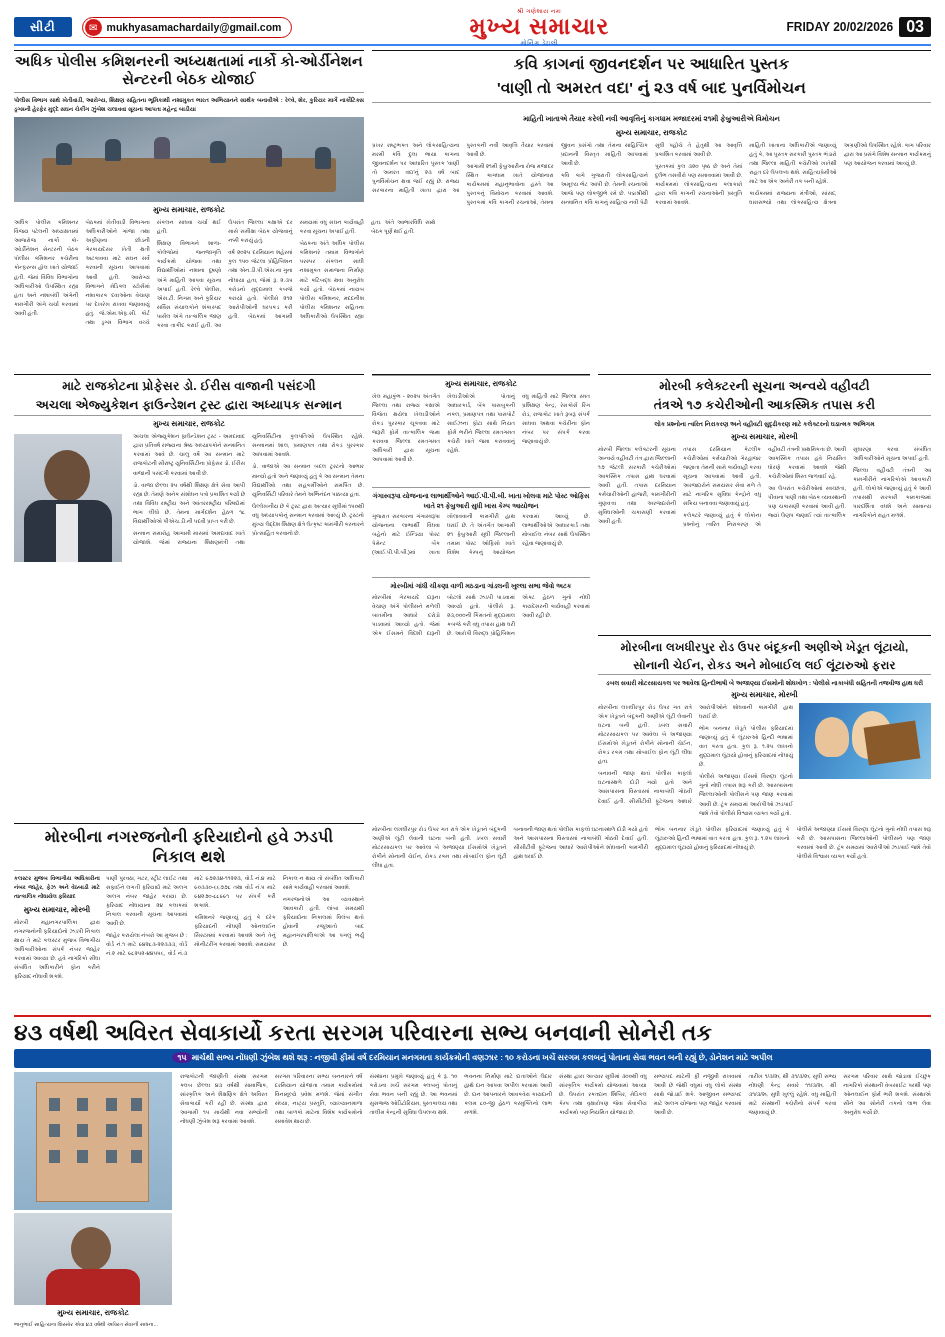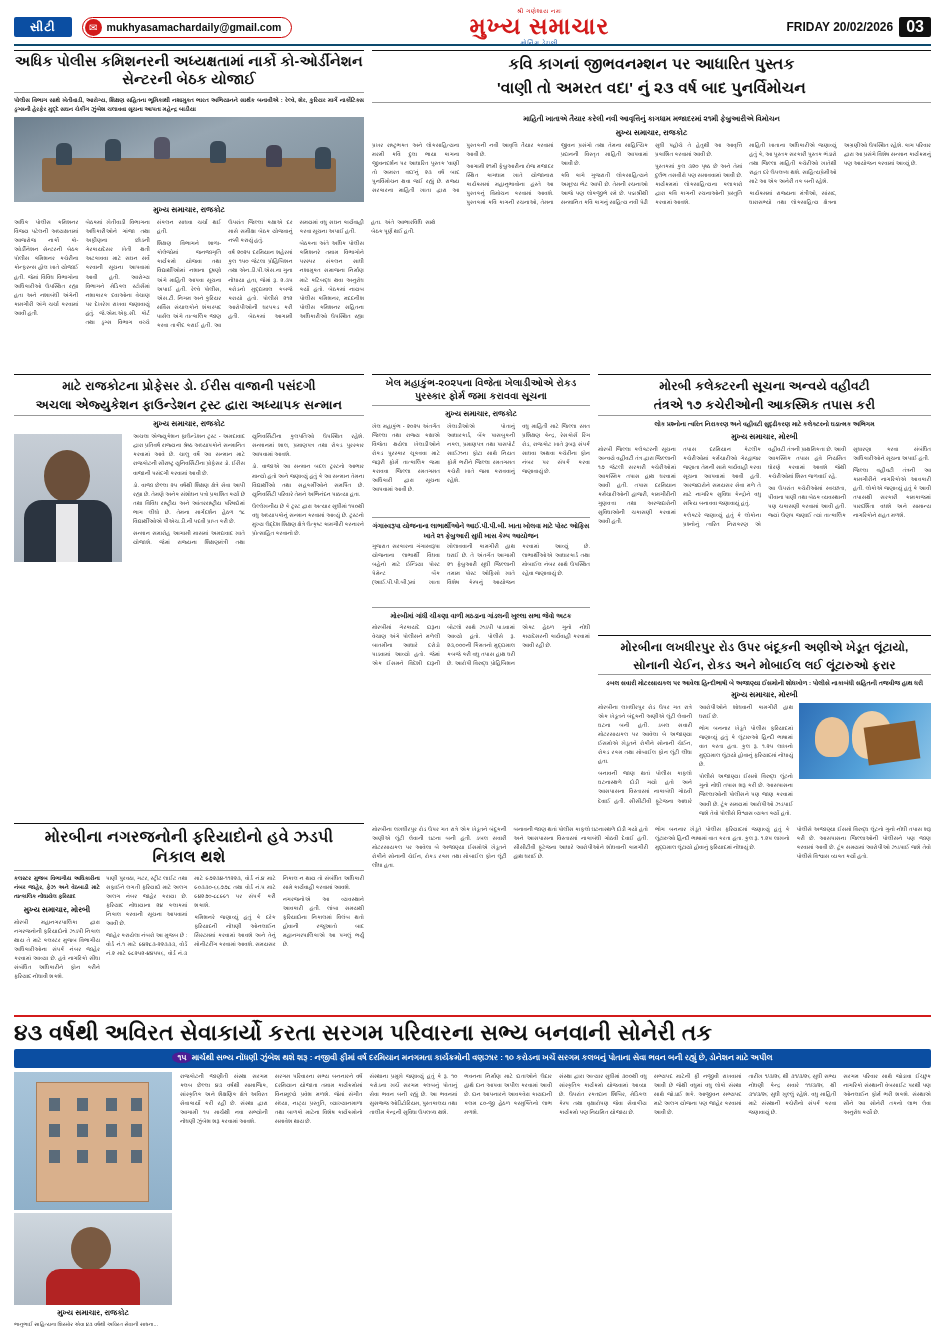--- a/index.html
+++ b/index.html
@@ -1,20 +1,20 @@
 <!DOCTYPE html>
 <html><head>
 <meta charset="utf-8">
 <style>
   html,body{margin:0;padding:0;background:#ffffff;}
   body{width:945px;height:1337px;font-family:"Liberation Sans",sans-serif;color:#111;position:relative;overflow:hidden;}
   .page{width:945px;height:1337px;position:relative;box-sizing:border-box;padding:10px 14px 6px 14px;}
 
   
-  .masthead{display:flex;align-items:center;height:34px;border-bottom:2px solid #0c4a6e;margin-bottom:4px;}
+  .masthead{display:flex;align-items:center;height:34px;border-bottom:2px solid #3b82f6;margin-bottom:4px;}
   .city-tag{background:#0b4ea2;color:#fff;font-size:12px;font-weight:bold;padding:3px 16px;border-radius:2px;letter-spacing:1px;}
   .mail-wrap{display:flex;align-items:center;margin-left:10px;border:1px solid #c00;border-radius:12px;padding:1px 10px 1px 2px;}
   .mail-ico{width:17px;height:17px;border-radius:50%;background:#d31b1b;color:#fff;font-size:10px;display:flex;align-items:center;justify-content:center;margin-right:5px;}
   .mail-txt{font-size:10.5px;color:#111;font-weight:bold;}
   .logo-wrap{flex:1;display:flex;flex-direction:column;align-items:center;justify-content:center;}
   .logo-top{font-size:6px;color:#c00;letter-spacing:.5px;}
   .logo-main{font-size:23px;font-weight:bold;color:#d31b1b;letter-spacing:1px;line-height:1;}
   .logo-sub{font-size:6.5px;color:#0b4ea2;letter-spacing:.6px;margin-top:1px;}
   .date-txt{font-size:12px;font-weight:bold;color:#111;margin-right:6px;}
   .page-num{background:#111;color:#fff;font-size:16px;font-weight:bold;padding:1px 7px;border-radius:2px;}
@@ -117,21 +117,21 @@
         <p>અધિક પોલીસ કમિશનર વિજય પટેલની અધ્યક્ષતામાં આજરોજ નાર્કો કો-ઓર્ડીનેશન સેન્ટરની બેઠક પોલીસ કમિશનર કચેરીના કોન્ફરન્સ હોલ ખાતે યોજાઈ હતી. જેમાં વિવિધ વિભાગોના અધિકારીઓ ઉપસ્થિત રહ્યા હતા અને નશાબંધી અંગેની કામગીરી અંગે ચર્ચા કરવામાં આવી હતી.</p>
         <p>બેઠકમાં ખેતીવાડી વિભાગના અધિકારીઓને ગાંજા તથા અફીણના છોડની ગેરકાયદેસર ખેતી થતી અટકાવવા માટે સઘન સર્વે કરવાની સૂચના આપવામાં આવી હતી. આરોગ્ય વિભાગને મેડિકલ સ્ટોર્સમાં નશાકારક દવાઓના વેચાણ પર દેખરેખ રાખવા જણાવાયું હતું. જે.એમ.એફ.સી. કોર્ટ તથા ડ્રગ્સ વિભાગ વચ્ચે સંકલન સાધવા ચર્ચા થઈ હતી.</p>
         <p>શિક્ષણ વિભાગને શાળા-કોલેજોમાં જનજાગૃતિ કાર્યક્રમો યોજવા તથા વિદ્યાર્થીઓમાં નશાના દૂષણો અંગે માહિતી આપવા સૂચના અપાઈ હતી. રેલ્વે પોલીસ, એસ.ટી. નિગમ અને કુરિયર સર્વિસ સંચાલકોને શંકાસ્પદ પાર્સલ અંગે તાત્કાલિક જાણ કરવા તાકીદ કરાઈ હતી. આ ઉપરાંત જિલ્લા કક્ષાએ દર માસે સમીક્ષા બેઠક યોજવાનું નક્કી કરાયું હતું.</p>
         <p>વર્ષ ૨૦૨૫ દરમિયાન શહેરમાં કુલ ૧૫૦ જેટલા પ્રોહિબિશન તથા એન.ડી.પી.એસ.ના ગુના નોંધાયા હતા, જેમાં રૂ. ૨.૩૫ કરોડનો મુદ્દામાલ કબજે કરાયો હતો. પોલીસે ૨૧૨ આરોપીઓની ધરપકડ કરી હતી. બેઠકમાં આગામી સમયમાં વધુ સઘન કાર્યવાહી કરવા સૂચના અપાઈ હતી.</p>
         <p>બેઠકના અંતે અધિક પોલીસ કમિશનરે તમામ વિભાગોને પરસ્પર સંકલન સાધી નશામુક્ત સમાજના નિર્માણ માટે કટિબદ્ધ થવા અનુરોધ કર્યો હતો. બેઠકમાં નાયબ પોલીસ કમિશનર, મદદનીશ પોલીસ કમિશનર સહિતના અધિકારીઓ ઉપસ્થિત રહ્યા હતા. અંતે આભારવિધિ સાથે બેઠક પૂર્ણ થઈ હતી.</p>
       </div>
     </div>
 
     <div class="top-right">
       <div class="rule"></div>
-      <div class="hl h1b" style="margin-top:3px;">કવિ કાગનાં જીભવનમ્શન પર આધારિત પુસ્તક</div>
+      <div class="hl h1b" style="margin-top:3px;">કવિ કાગનાં જીવનદર્શન પર આધારિત પુસ્તક</div>
       <div class="hl h1b">'વાણી તો અમરત વદા' નું ૨૩ વર્ષ બાદ પુનર્વિમોચન</div>
       <div class="thinrule"></div>
       <div class="lead" style="margin-top:11px;">માહિતી ખાતાએ તૈયાર કરેલી નવી આવૃત્તિનું કાગધામ મજાદરમાં ૨૧મી ફેબ્રુઆરીએ વિમોચન</div>
       <div class="byline">મુખ્ય સમાચાર, રાજકોટ</div>
       <div class="body-txt colbox" style="column-count:6;height:228px;">
         <p>પ્રખર રાષ્ટ્રભક્ત અને લોકસાહિત્યના મરમી કવિ દુલા ભાયા કાગના જીવનદર્શન પર આધારિત પુસ્તક 'વાણી તો અમરત વદા'નું ૨૩ વર્ષ બાદ પુનર્વિમોચન થવા જઈ રહ્યું છે. રાજ્ય સરકારના માહિતી ખાતા દ્વારા આ પુસ્તકની નવી આવૃત્તિ તૈયાર કરવામાં આવી છે.</p>
         <p>આગામી ૨૧મી ફેબ્રુઆરીના રોજ મજાદર સ્થિત કાગધામ ખાતે યોજાનારા કાર્યક્રમમાં મહાનુભાવોના હસ્તે આ પુસ્તકનું વિમોચન કરવામાં આવશે. પુસ્તકમાં કવિ કાગની રચનાઓ, તેમના જીવન પ્રસંગો તથા તેમના સાહિત્યિક પ્રદાનની વિસ્તૃત માહિતી આપવામાં આવી છે.</p>
         <p>કવિ કાગે ગુજરાતી લોકસાહિત્યને અમૂલ્ય ભેટ આપી છે. તેમની રચનાઓ આજે પણ લોકજીભે રમે છે. પદ્મશ્રીથી સન્માનિત કવિ કાગનું સાહિત્ય નવી પેઢી સુધી પહોંચે તે હેતુથી આ આવૃત્તિ પ્રકાશિત કરવામાં આવી છે.</p>
         <p>પુસ્તકમાં કુલ ૩૨૦ પૃષ્ઠ છે અને તેમાં દુર્લભ તસવીરો પણ સમાવવામાં આવી છે. કાર્યક્રમમાં લોકસાહિત્યના કલાકારો દ્વારા કવિ કાગની રચનાઓની પ્રસ્તુતિ કરવામાં આવશે.</p>
         <p>માહિતી ખાતાના અધિકારીએ જણાવ્યું હતું કે, આ પુસ્તક સરકારી પુસ્તક ભંડારો તથા જિલ્લા માહિતી કચેરીઓ ખાતેથી રાહત દરે ઉપલબ્ધ થશે. સાહિત્યપ્રેમીઓ માટે આ એક અનેરી તક બની રહેશે.</p>
@@ -157,21 +157,20 @@
         <p>અચલા એજ્યુકેશન ફાઉન્ડેશન ટ્રસ્ટ - અમદાવાદ દ્વારા પ્રતિવર્ષ રાજ્યના શ્રેષ્ઠ અધ્યાપકોને સન્માનિત કરવામાં આવે છે. ચાલુ વર્ષે આ સન્માન માટે રાજકોટની સૌરાષ્ટ્ર યુનિવર્સિટીના પ્રોફેસર ડો. ઈરીસ વાજાની પસંદગી કરવામાં આવી છે.</p>
         <p>ડો. વાજા છેલ્લા ૨૫ વર્ષથી શિક્ષણ ક્ષેત્રે સેવા આપી રહ્યા છે. તેમણે અનેક સંશોધન પત્રો પ્રકાશિત કર્યા છે તથા વિવિધ રાષ્ટ્રીય અને આંતરરાષ્ટ્રીય પરિષદોમાં ભાગ લીધો છે. તેમના માર્ગદર્શન હેઠળ ૧૮ વિદ્યાર્થીઓએ પીએચ.ડી.ની પદવી પ્રાપ્ત કરી છે.</p>
         <p>સન્માન સમારોહ આગામી માસમાં અમદાવાદ ખાતે યોજાશે. જેમાં રાજ્યના શિક્ષણમંત્રી તથા યુનિવર્સિટીના કુલપતિઓ ઉપસ્થિત રહેશે. સન્માનમાં શાલ, પ્રમાણપત્ર તથા રોકડ પુરસ્કાર આપવામાં આવશે.</p>
         <p>ડો. વાજાએ આ સન્માન બદલ ટ્રસ્ટનો આભાર માન્યો હતો અને જણાવ્યું હતું કે આ સન્માન તેમના વિદ્યાર્થીઓ તથા સહકર્મીઓને સમર્પિત છે. યુનિવર્સિટી પરિવારે તેમને અભિનંદન પાઠવ્યા હતા.</p>
         <p>ઉલ્લેખનીય છે કે ટ્રસ્ટ દ્વારા અત્યાર સુધીમાં ૧૫૦થી વધુ અધ્યાપકોનું સન્માન કરવામાં આવ્યું છે. ટ્રસ્ટનો મુખ્ય ઉદ્દેશ શિક્ષણ ક્ષેત્રે ઉત્કૃષ્ટ કામગીરી કરનારને પ્રોત્સાહિત કરવાનો છે.</p>
       </div>
     </div>
 
     <div class="mid-b">
       <div class="rule"></div>
-      <div class="hl h2s">ખેલ મહાકુંભ-૨૦૨૫ના વિજેતા ખેલાડીઓએ રોકડ પુરસ્કાર ફોર્મ જમા કરાવવા સૂચના</div>
       <div class="thinrule"></div>
       <div class="byline">મુખ્ય સમાચાર, રાજકોટ</div>
       <div class="body-txt colbox" style="column-count:3;height:92px;">
         <p>ખેલ મહાકુંભ - ૨૦૨૫ અંતર્ગત જિલ્લા તથા રાજ્ય કક્ષાએ વિજેતા થયેલા ખેલાડીઓને રોકડ પુરસ્કાર ચૂકવવા માટે જરૂરી ફોર્મ તાત્કાલિક જમા કરાવવા જિલ્લા રમતગમત અધિકારી દ્વારા સૂચના આપવામાં આવી છે.</p>
         <p>ખેલાડીઓએ પોતાનું આધારકાર્ડ, બેંક પાસબુકની નકલ, પ્રમાણપત્ર તથા પાસપોર્ટ સાઈઝના ફોટા સાથે નિયત ફોર્મ ભરીને જિલ્લા રમતગમત કચેરી ખાતે જમા કરાવવાનું રહેશે.</p>
         <p>વધુ માહિતી માટે જિલ્લા રમત પ્રશિક્ષણ કેન્દ્ર, રેસકોર્સ રિંગ રોડ, રાજકોટ ખાતે રૂબરૂ સંપર્ક સાધવા અથવા કચેરીના ફોન નંબર પર સંપર્ક કરવા જણાવાયું છે.</p>
       </div>
       <div class="thinrule" style="margin-top:3px;"></div>
       <div class="mini-head">ગંગાસ્વરૂપા યોજનાના લાભાર્થીઓને આઈ.પી.પી.બી. ખાતા ખોલવા માટે પોસ્ટ ઓફિસ ખાતે ૨૧ ફેબ્રુઆરી સુધી ખાસ કેમ્પ આયોજન</div>
       <div class="body-txt colbox" style="column-count:3;height:62px;">

